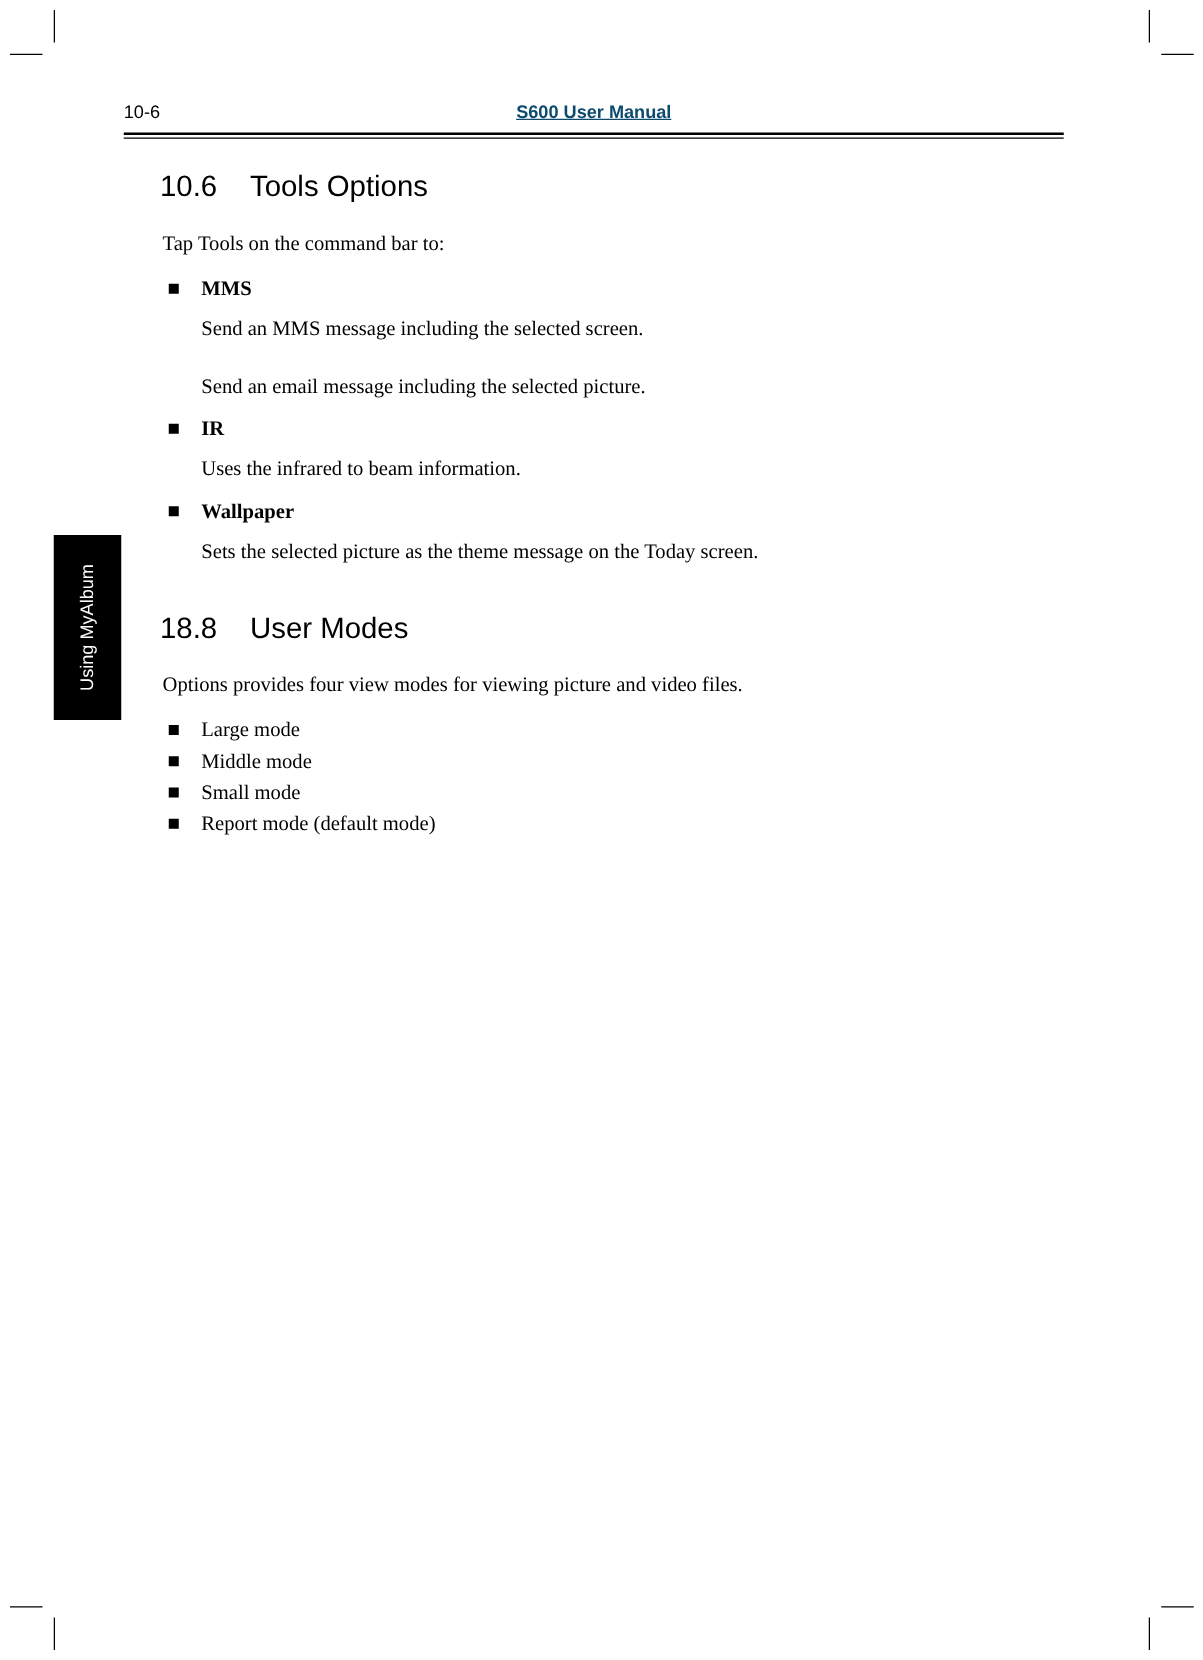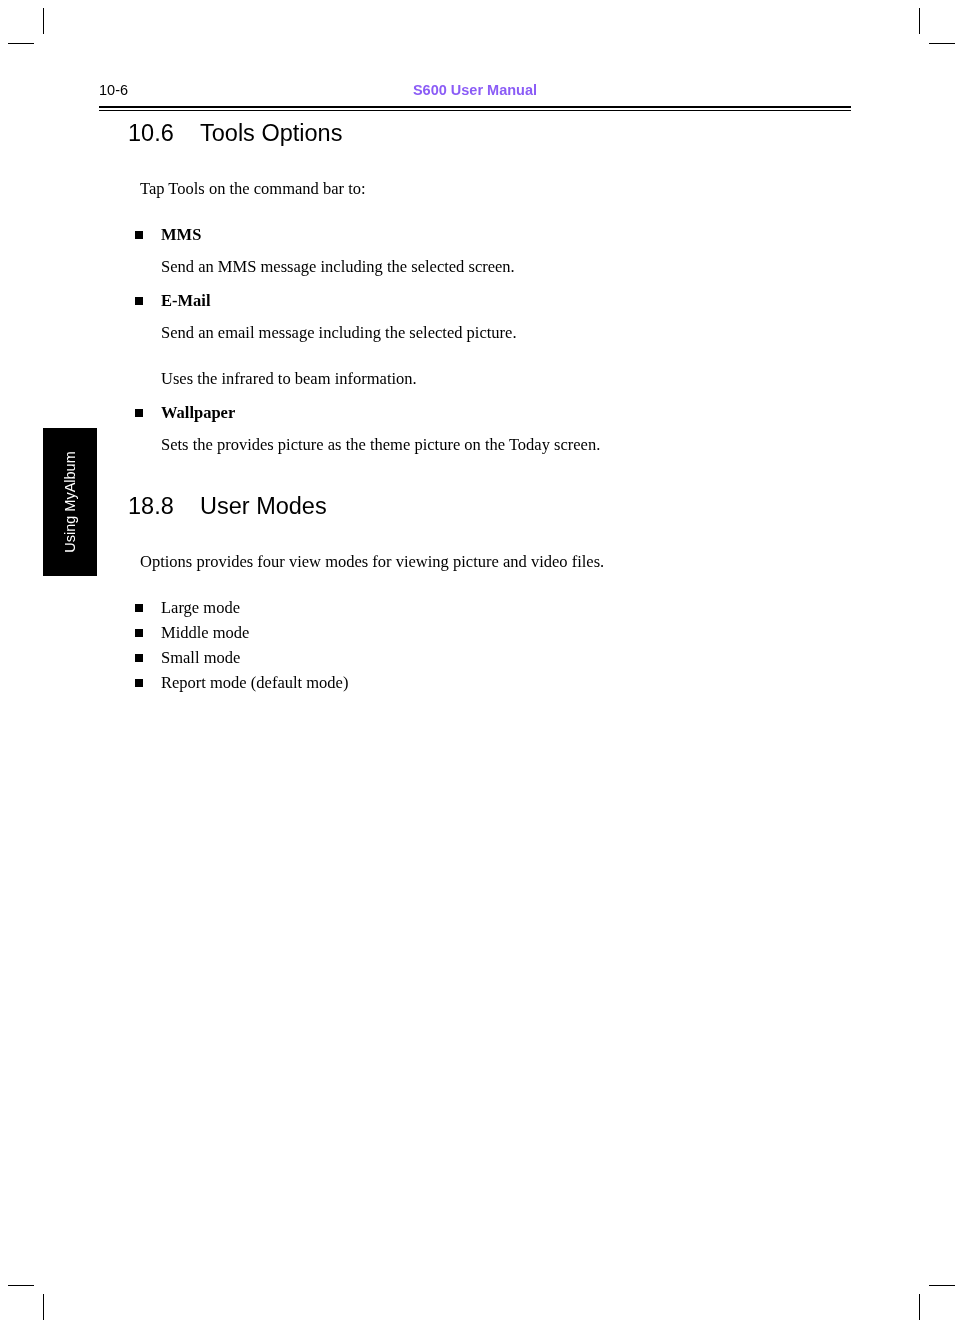--- a/index.html
+++ b/index.html
@@ -50,21 +50,22 @@
   }
   .header-title {
     position: absolute;
     left: 0;
     top: 0;
     width: 752px;
     text-align: center;
     font-family: "Liberation Sans", sans-serif;
     font-weight: bold;
     font-size: 14.5px;
-    color: #8b5cf6;
+    color: #0c4a6e;
+    text-decoration: underline;
   }
   .header-rule-thick {
     position: absolute;
     left: 99px;
     top: 106px;
     width: 752px;
     height: 2px;
     background: #000000;
   }
   .header-rule-thin {
@@ -98,39 +99,39 @@
     text-align: center;
     transform-origin: 0 0;
     transform: rotate(-90deg) translate(-148px, 0);
     white-space: nowrap;
   }
 
   
   .content {
     position: absolute;
     left: 128px;
-    top: 120px;
+    top: 136px;
     width: 723px;
   }
 
   h2.section-head {
     margin: 0;
     font-family: "Liberation Sans", sans-serif;
     font-weight: normal;
     font-size: 23.5px;
     color: #000000;
     letter-spacing: 0px;
   }
   .sec-num {
     display: inline-block;
     width: 72px;
   }
 
   p.body-text {
-    margin: 12px;
+    margin: 2px;
     font-size: 16.5px;
     line-height: 20px;
     color: #000000;
   }
 
   ul.bullets {
     list-style: none;
     margin: 0;
     padding: 0;
   }
@@ -202,42 +203,42 @@
     <ul class="bullets">
       <li>
         <span class="sq"></span>
         <span class="term">MMS</span>
       </li>
     </ul>
     <div class="gap-6"></div>
     <p class="desc">Send an MMS message including the selected screen.</p>
     <div class="gap-8"></div>
 
-    <ul class="bullets">
-      <li>
-        <span class="sq"></span>
-        <span class="term">E-Mail</span>
-      </li>
-    </ul>
     <div class="gap-6"></div>
     <p class="desc">Send an email message including the selected picture.</p>
     <div class="gap-8"></div>
 
+    <ul class="bullets">
+      <li>
+        <span class="sq"></span>
+        <span class="term">IR</span>
+      </li>
+    </ul>
     <div class="gap-6"></div>
     <p class="desc">Uses the infrared to beam information.</p>
     <div class="gap-8"></div>
 
     <ul class="bullets">
       <li>
         <span class="sq"></span>
         <span class="term">Wallpaper</span>
       </li>
     </ul>
     <div class="gap-6"></div>
-    <p class="desc">Sets the provides picture as the theme picture on the Today screen.</p>
+    <p class="desc">Sets the selected picture as the theme message on the Today screen.</p>
 
     <div class="gap-sec"></div>
 
     <h2 class="section-head">
       <span class="sec-num">18.8</span><span>User Modes</span>
     </h2>
     <div class="gap-12"></div>
     <p class="body-text">Options provides four view modes for viewing picture and video files.</p>
     <div class="gap-8"></div>
 

